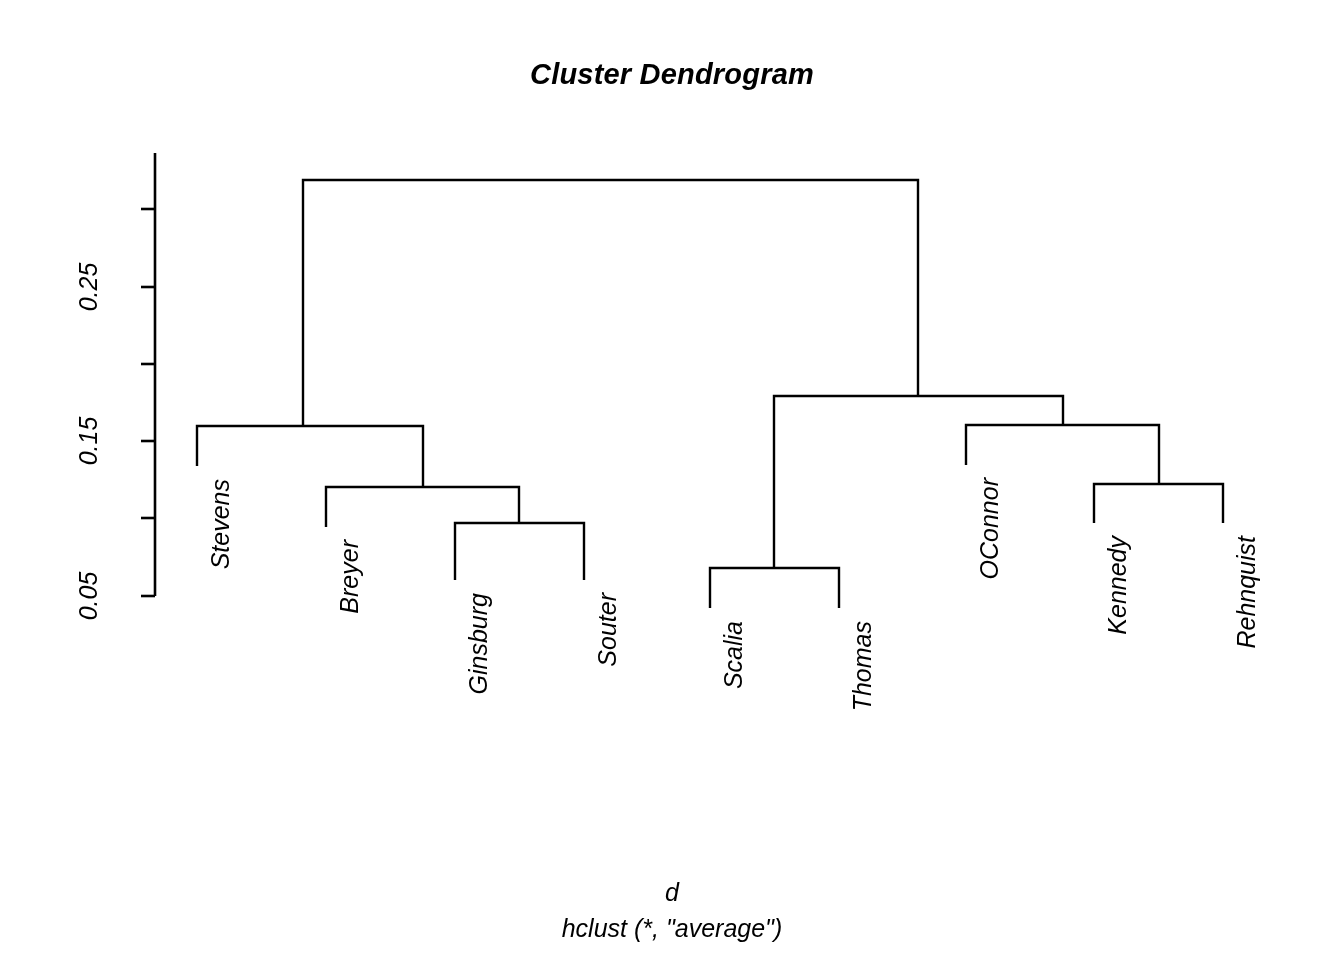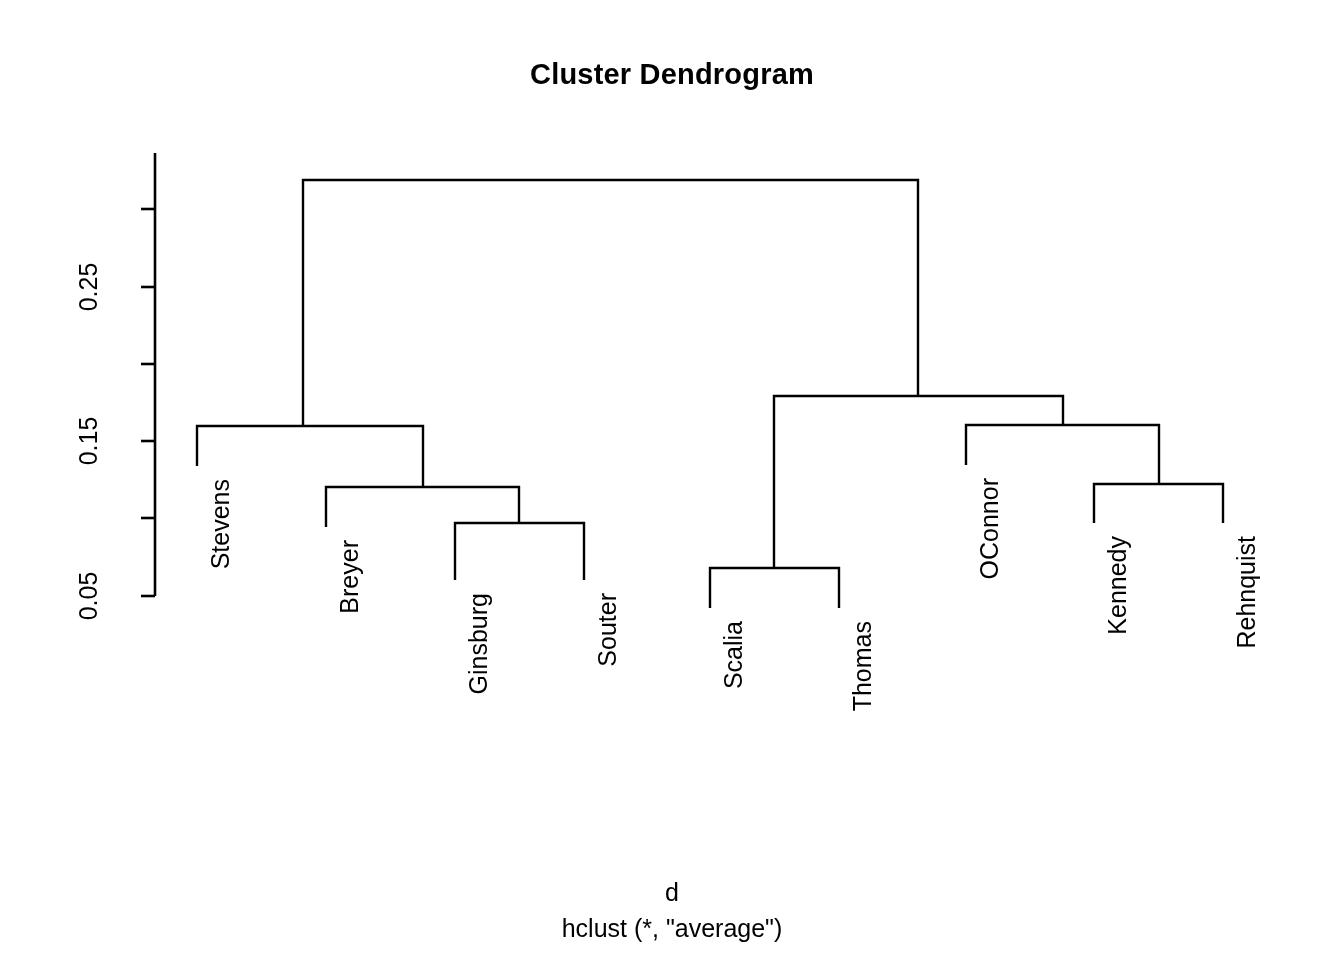--- a/index.html
+++ b/index.html
@@ -10,20 +10,21 @@
   body {
     font-family: "Liberation Sans", sans-serif;
     color: #000000;
   }
   #page {
     position: relative;
     width: 1344px;
     height: 960px;
     background: #ffffff;
     overflow: hidden;
+    font-style: italic;
   }
   #plot-title {
     position: absolute;
     left: 0;
     top: 58px;
     width: 1344px;
     text-align: center;
     font-size: 29px;
     font-weight: bold;
     letter-spacing: 0.2px;

